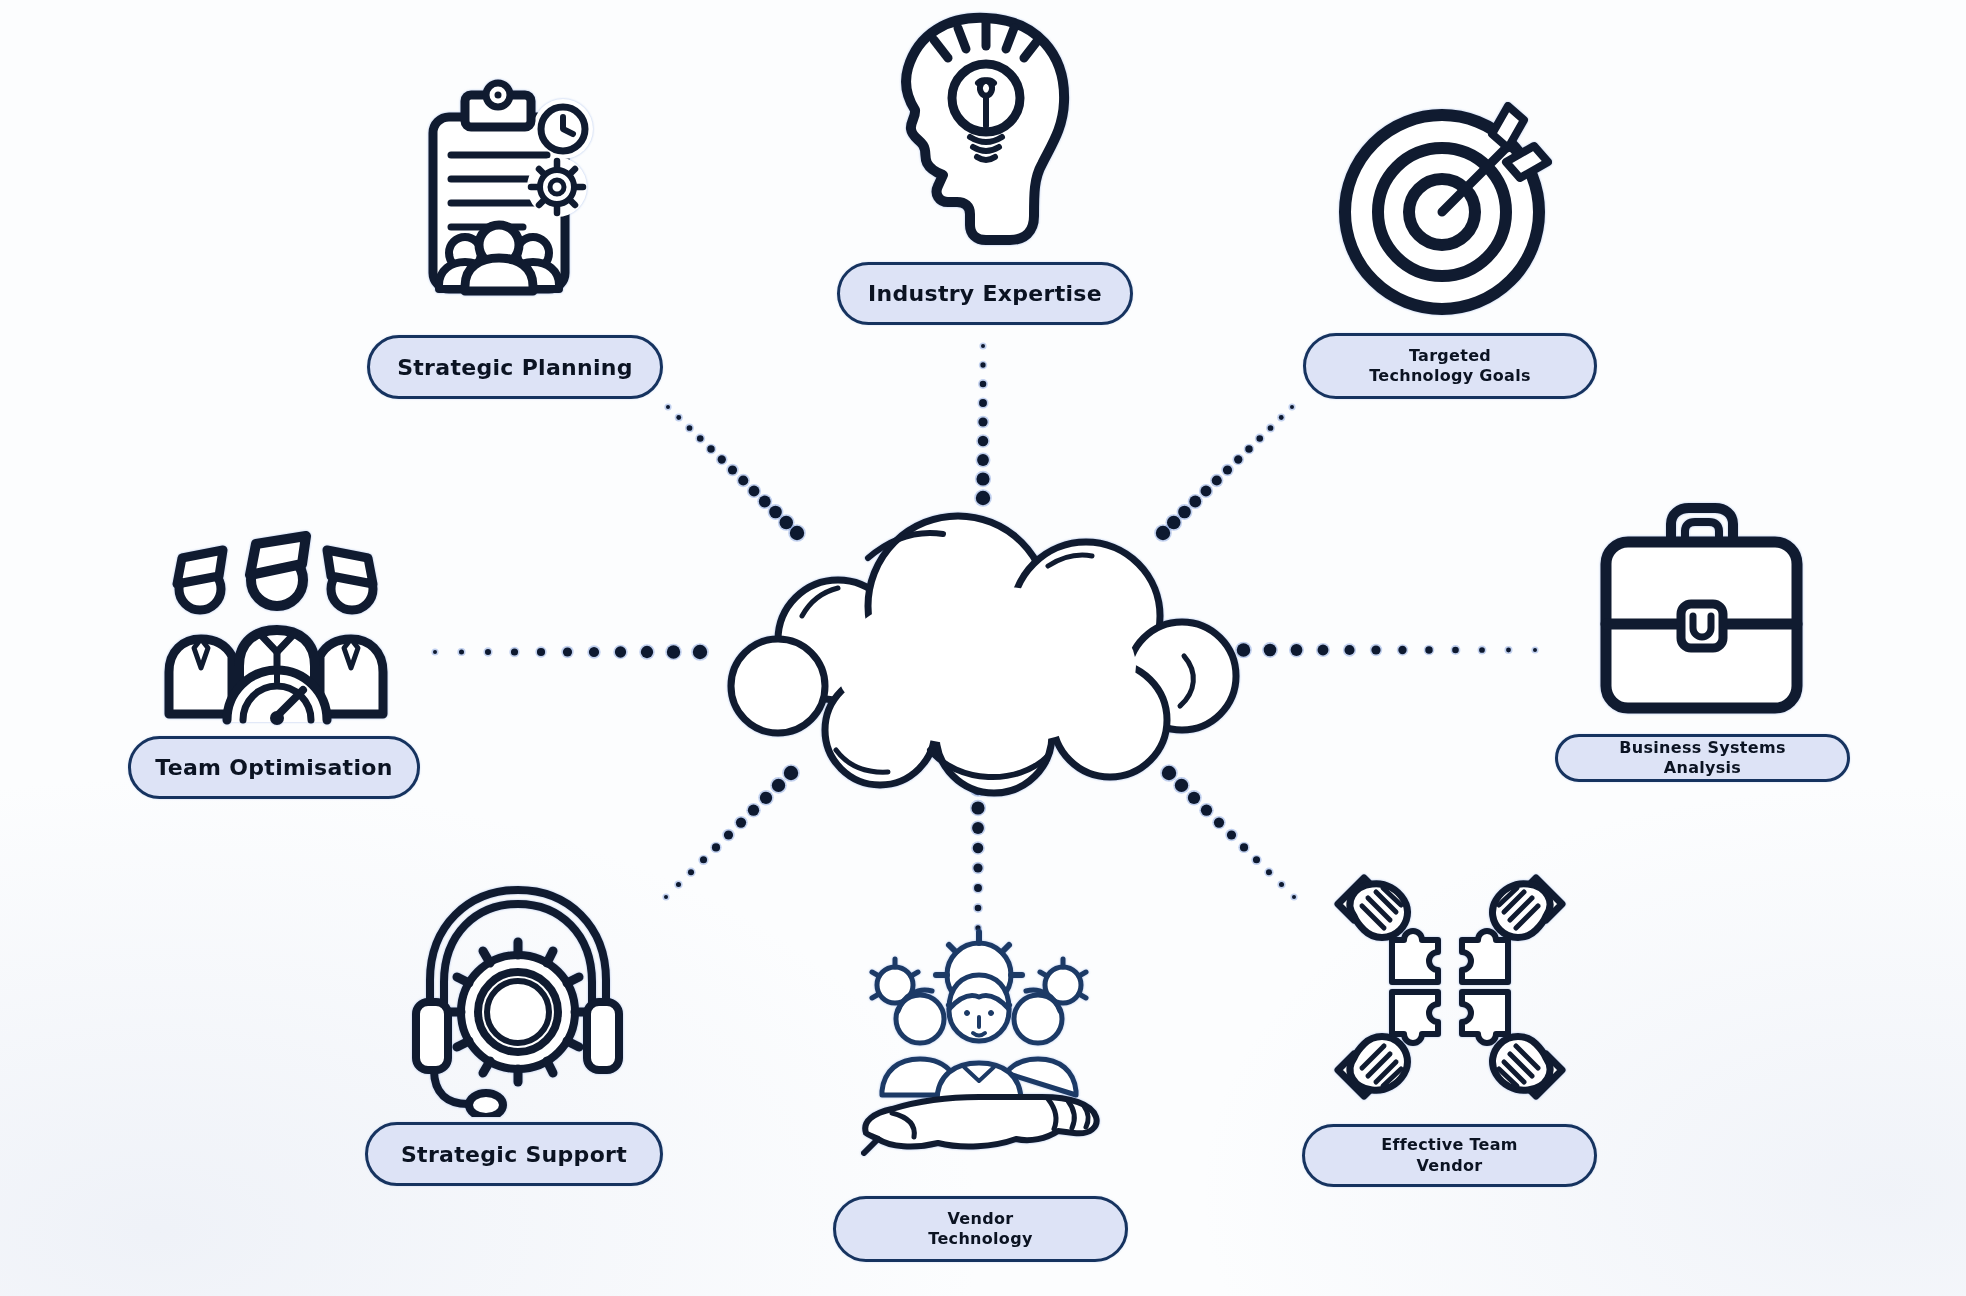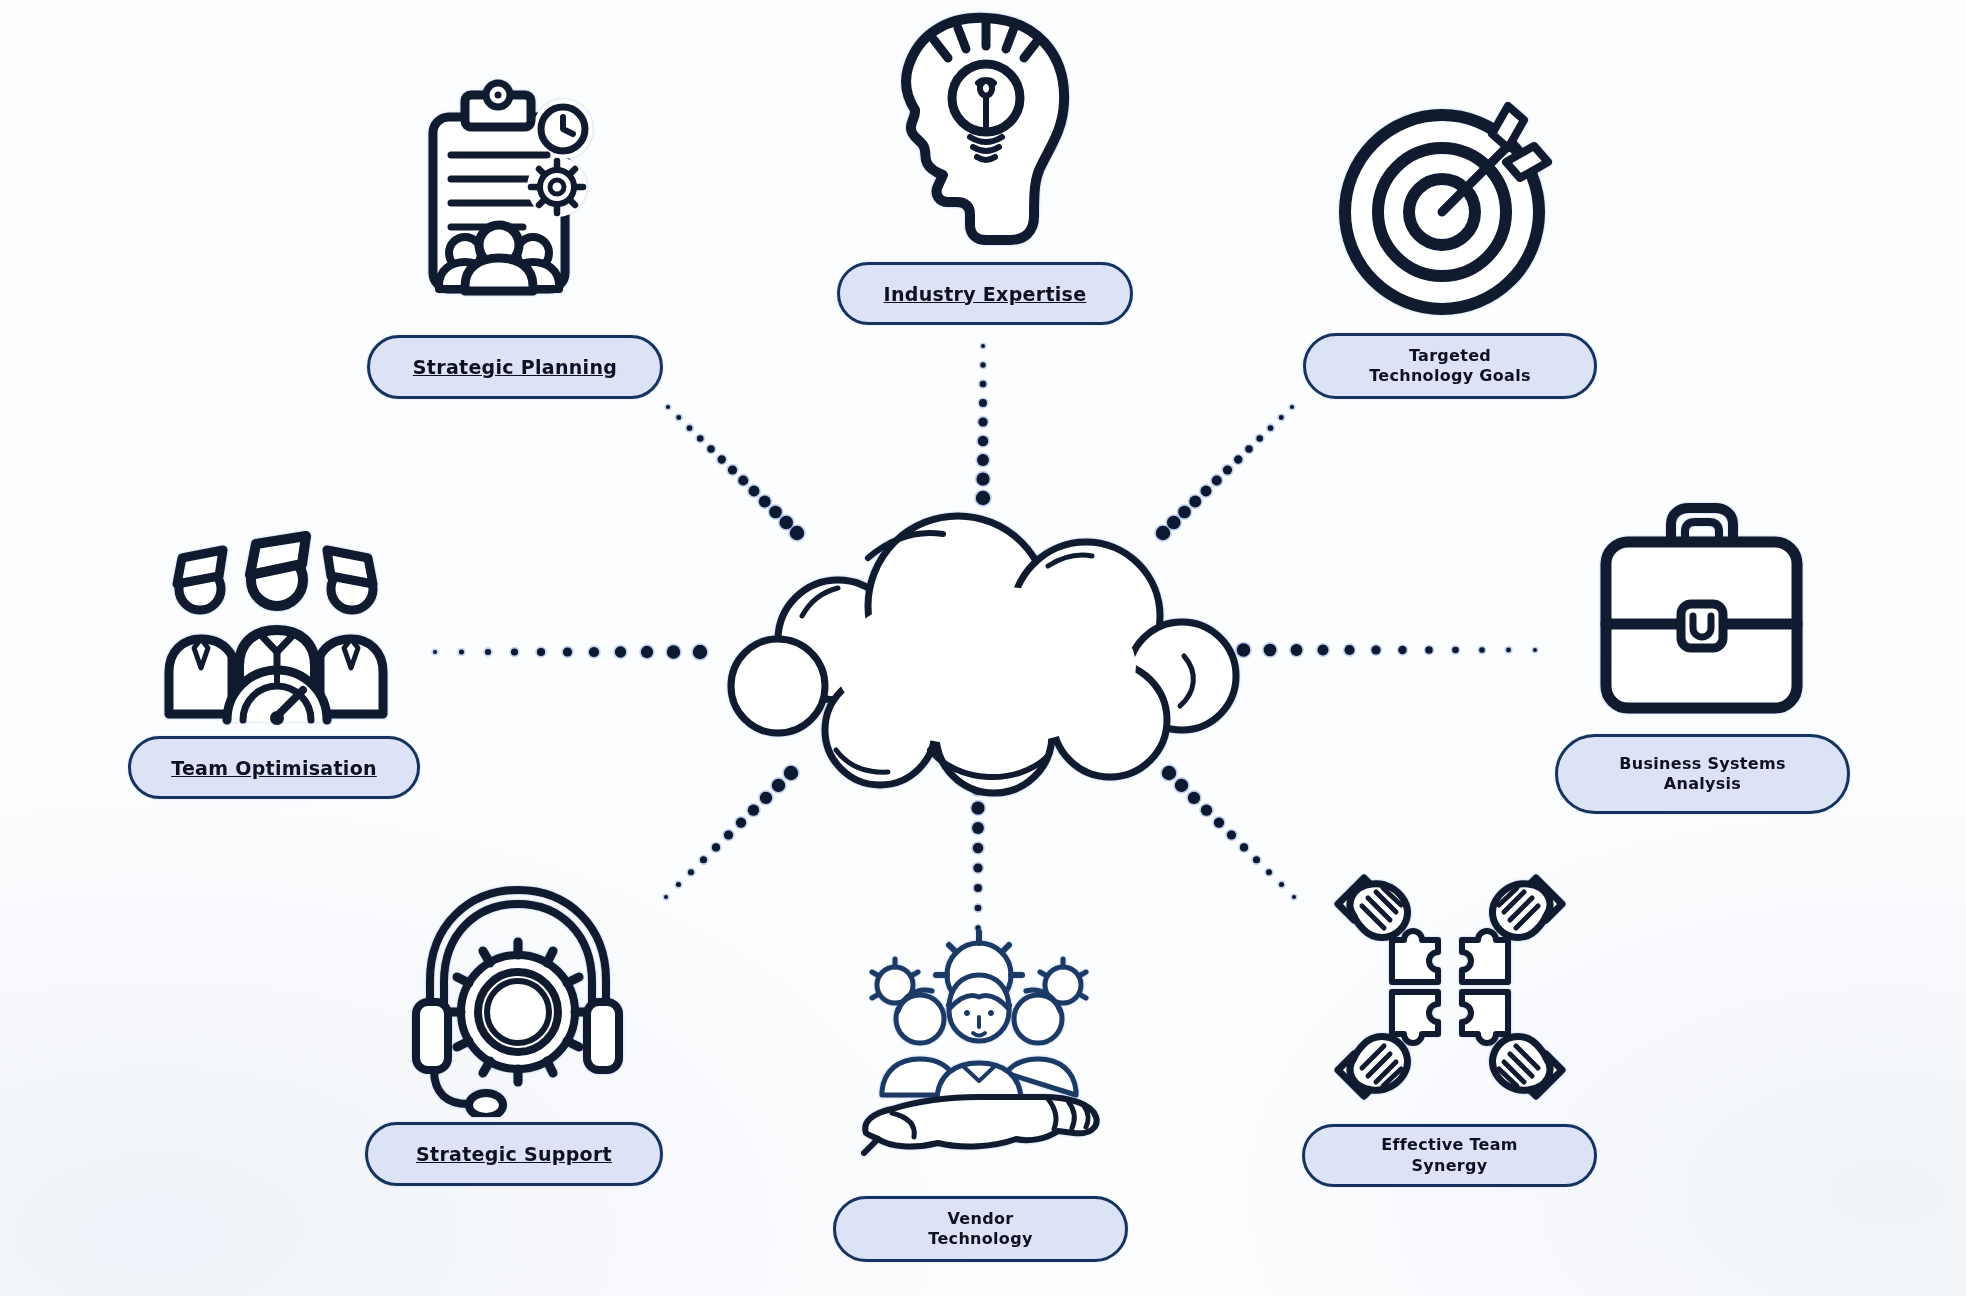--- a/index.html
+++ b/index.html
@@ -34,37 +34,37 @@
   #i-vm .solid{fill:var(--ink-soft);}
   
   .pill{
     position:absolute;display:flex;align-items:center;justify-content:center;
     text-align:center;background:var(--pill-bg);
     border:3.5px solid var(--pill-border);border-radius:40px;
     color:var(--label-text);font-weight:bold;letter-spacing:.3px;
     white-space:pre-line;box-sizing:border-box;
     box-shadow:0 0 2px rgba(110,150,220,.35);
   }
-  .pill.one{font-size:19px;text-decoration:underline;}
+  .pill.one{font-size:22px;}
   .pill.two{font-size:16px;line-height:1.28;}
   
   #i-sp{left:405px;top:75px;width:200px;height:255px;}
   #i-ie{left:868px;top:6px;width:212px;height:250px;}
   #i-tg{left:1338px;top:100px;width:218px;height:228px;}
   #i-to{left:155px;top:492px;width:242px;height:245px;}
   #i-bs{left:1593px;top:498px;width:217px;height:225px;}
   #i-ts{left:400px;top:862px;width:235px;height:255px;}
   #i-vm{left:848px;top:925px;width:262px;height:252px;}
   #i-es{left:1320px;top:858px;width:260px;height:258px;}
   
   #p-sp{left:367px;top:335px;width:296px;height:64px;}
   #p-ie{left:837px;top:262px;width:296px;height:63px;}
   #p-tg{left:1303px;top:333px;width:294px;height:66px;}
   #p-to{left:128px;top:736px;width:292px;height:63px;}
-  #p-bs{left:1555px;top:734px;width:295px;height:80px;}
+  #p-bs{left:1555px;top:734px;width:295px;height:48px;}
   #p-ts{left:365px;top:1122px;width:298px;height:64px;}
   #p-vm{left:833px;top:1196px;width:295px;height:66px;}
   #p-es{left:1302px;top:1124px;width:295px;height:63px;}
 </style>
 </head>
 <body>
 
 <div id="canvas">
 
   <svg id="connectors">
@@ -473,16 +473,16 @@
           </g>
           <path class="f" d="M64,76 L76,76 A9,9 0 1 1 94,76 L110,76 L110,88 A9,9 0 0 0 110,106 L110,118 L64,118 Z" stroke-width="6"></path>
         </g>
       </defs>
       <use href="#hp" transform="translate(8,6)"></use>
       <use href="#hp" transform="translate(252,6) scale(-1,1)"></use>
       <use href="#hp" transform="translate(8,252) scale(1,-1)"></use>
       <use href="#hp" transform="translate(252,252) scale(-1,-1)"></use>
     </svg>
     <div id="p-es" class="pill two">Effective Team
-Synergy</div>
+Vendor</div>
   </div>
 
 </div>
 
 </body></html>

